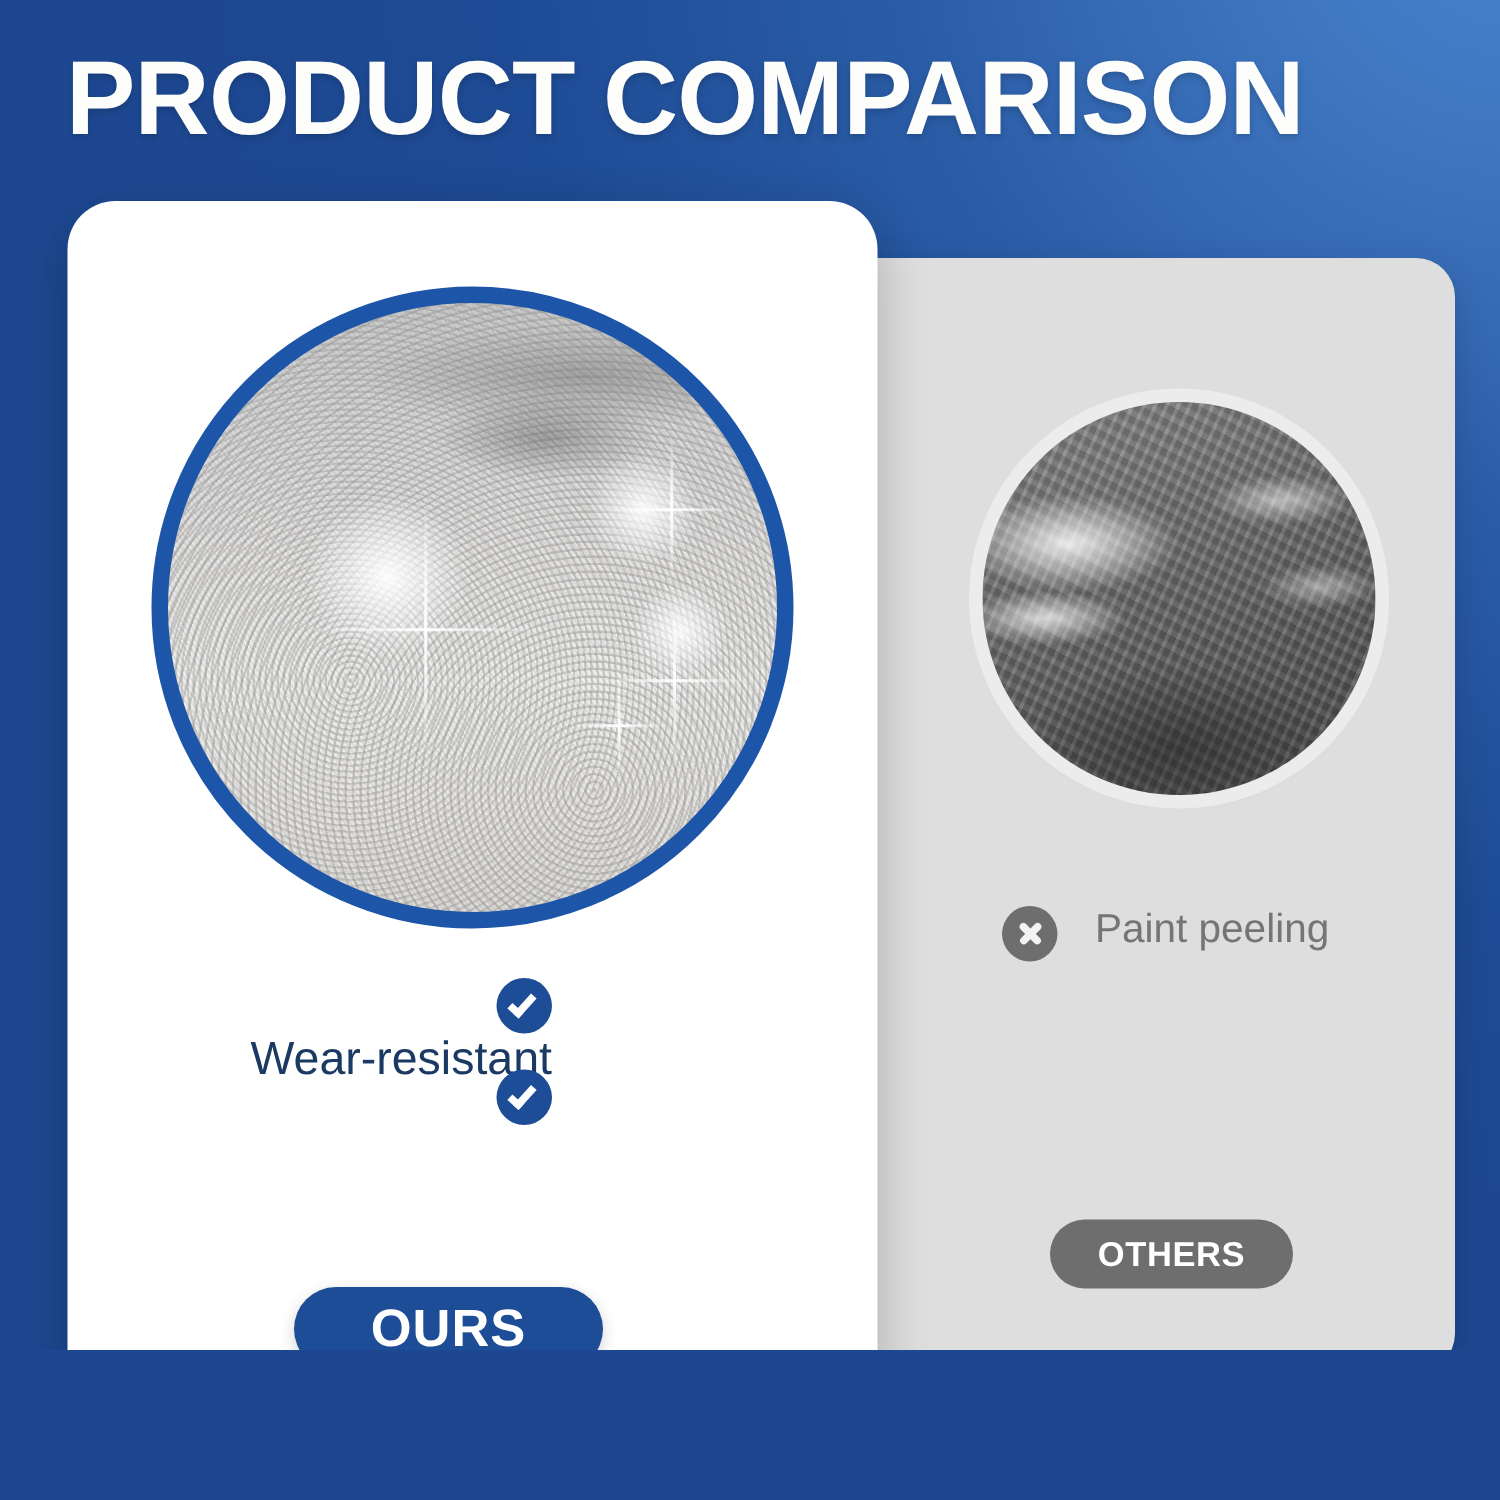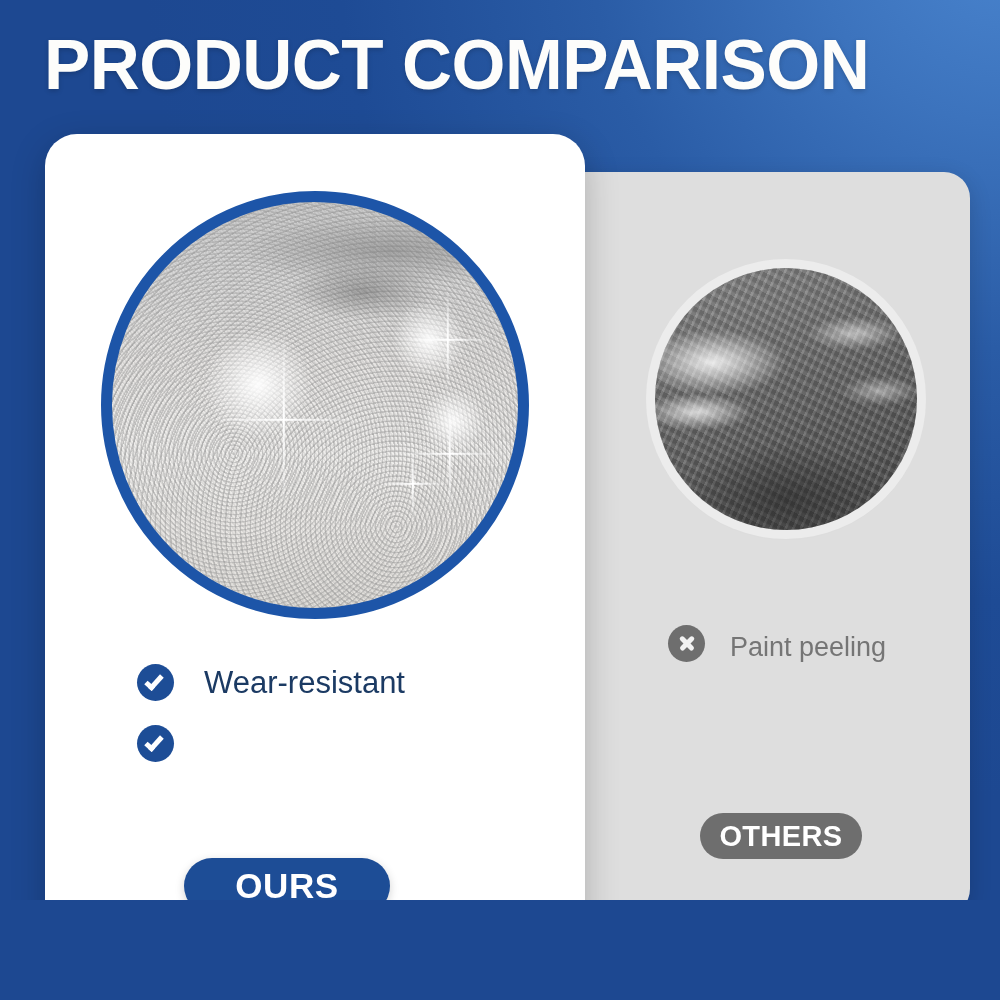--- a/index.html
+++ b/index.html
@@ -73,21 +73,21 @@
     box-shadow: 0 0 0 9px #ececec, 0 2px 10px rgba(0,0,0,0.12);
   }
 
   .others-list {
     position: absolute;
     left: 668px;
     top: 604px;
   }
   .others-row {
     display: flex;
-    align-items: flex-end;
+    align-items: flex-start;
     height: 58px;
   }
   .x-icon {
     width: 37px;
     height: 37px;
     border-radius: 50%;
     background: #6e6e6e;
     position: relative;
     flex: 0 0 auto;
   }
@@ -116,21 +116,21 @@
 
   #others-badge {
     position: absolute;
     left: 700px;
     top: 813px;
     width: 162px;
     height: 46px;
     border-radius: 23px;
     background: #6e6e6e;
     color: #ffffff;
-    font-size: 29px;
+    font-size: 23px;
     font-weight: bold;
     letter-spacing: 0.4px;
     display: flex;
     align-items: center;
     justify-content: center;
   }
 
   
   #ours-card {
     position: absolute;
@@ -186,22 +186,23 @@
   #sp3 { width: 104px; height: 112px; left: 286px; top: 196px; }
   #sp4 { width: 66px;  height: 72px;  left: 268px; top: 246px; }
 
   .ours-list {
     position: absolute;
     left: 137px;
     top: 652px;
   }
   .ours-row {
     display: flex;
-    align-items: center;
+    align-items: flex-end;
     height: 61px;
+    flex-direction: column;
   }
   .check-icon {
     width: 37px;
     height: 37px;
     border-radius: 50%;
     background: #1d4d96;
     position: relative;
     flex: 0 0 auto;
   }
   .check-icon::after {
@@ -219,21 +220,21 @@
   .ours-label {
     margin-left: 30px;
     color: #1b3a63;
     font-size: 31px;
     line-height: 34px;
     white-space: nowrap;
   }
 
   #ours-badge {
     position: absolute;
-    left: 184px;
+    left: 196px;
     top: 858px;
     width: 206px;
     height: 56px;
     border-radius: 28px;
     background: #1d4d96;
     color: #ffffff;
     font-size: 35px;
     font-weight: bold;
     letter-spacing: 0.6px;
     display: flex;

